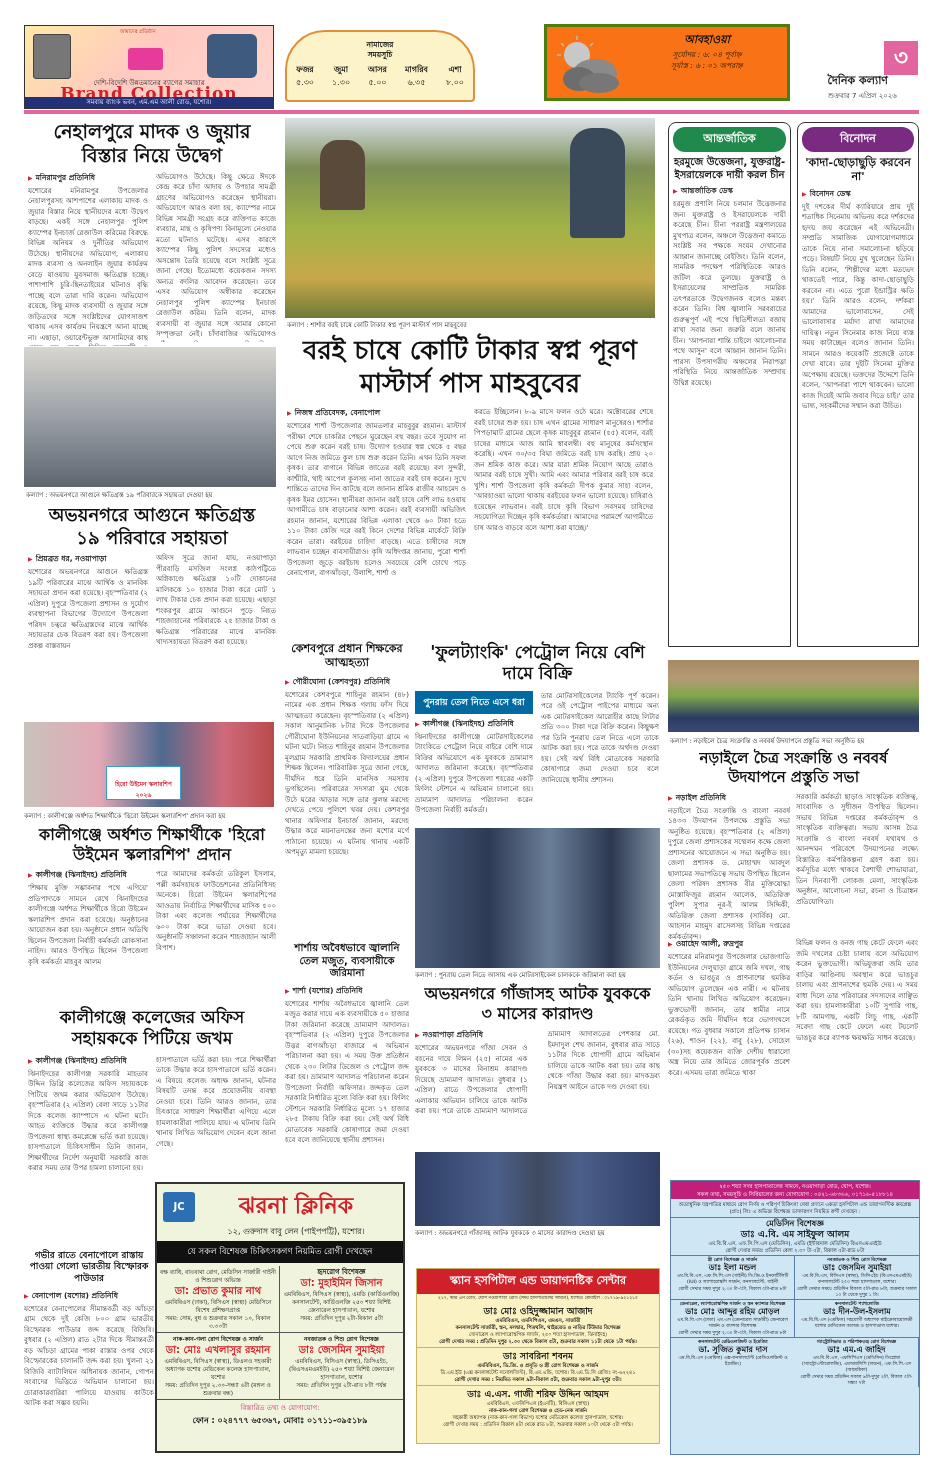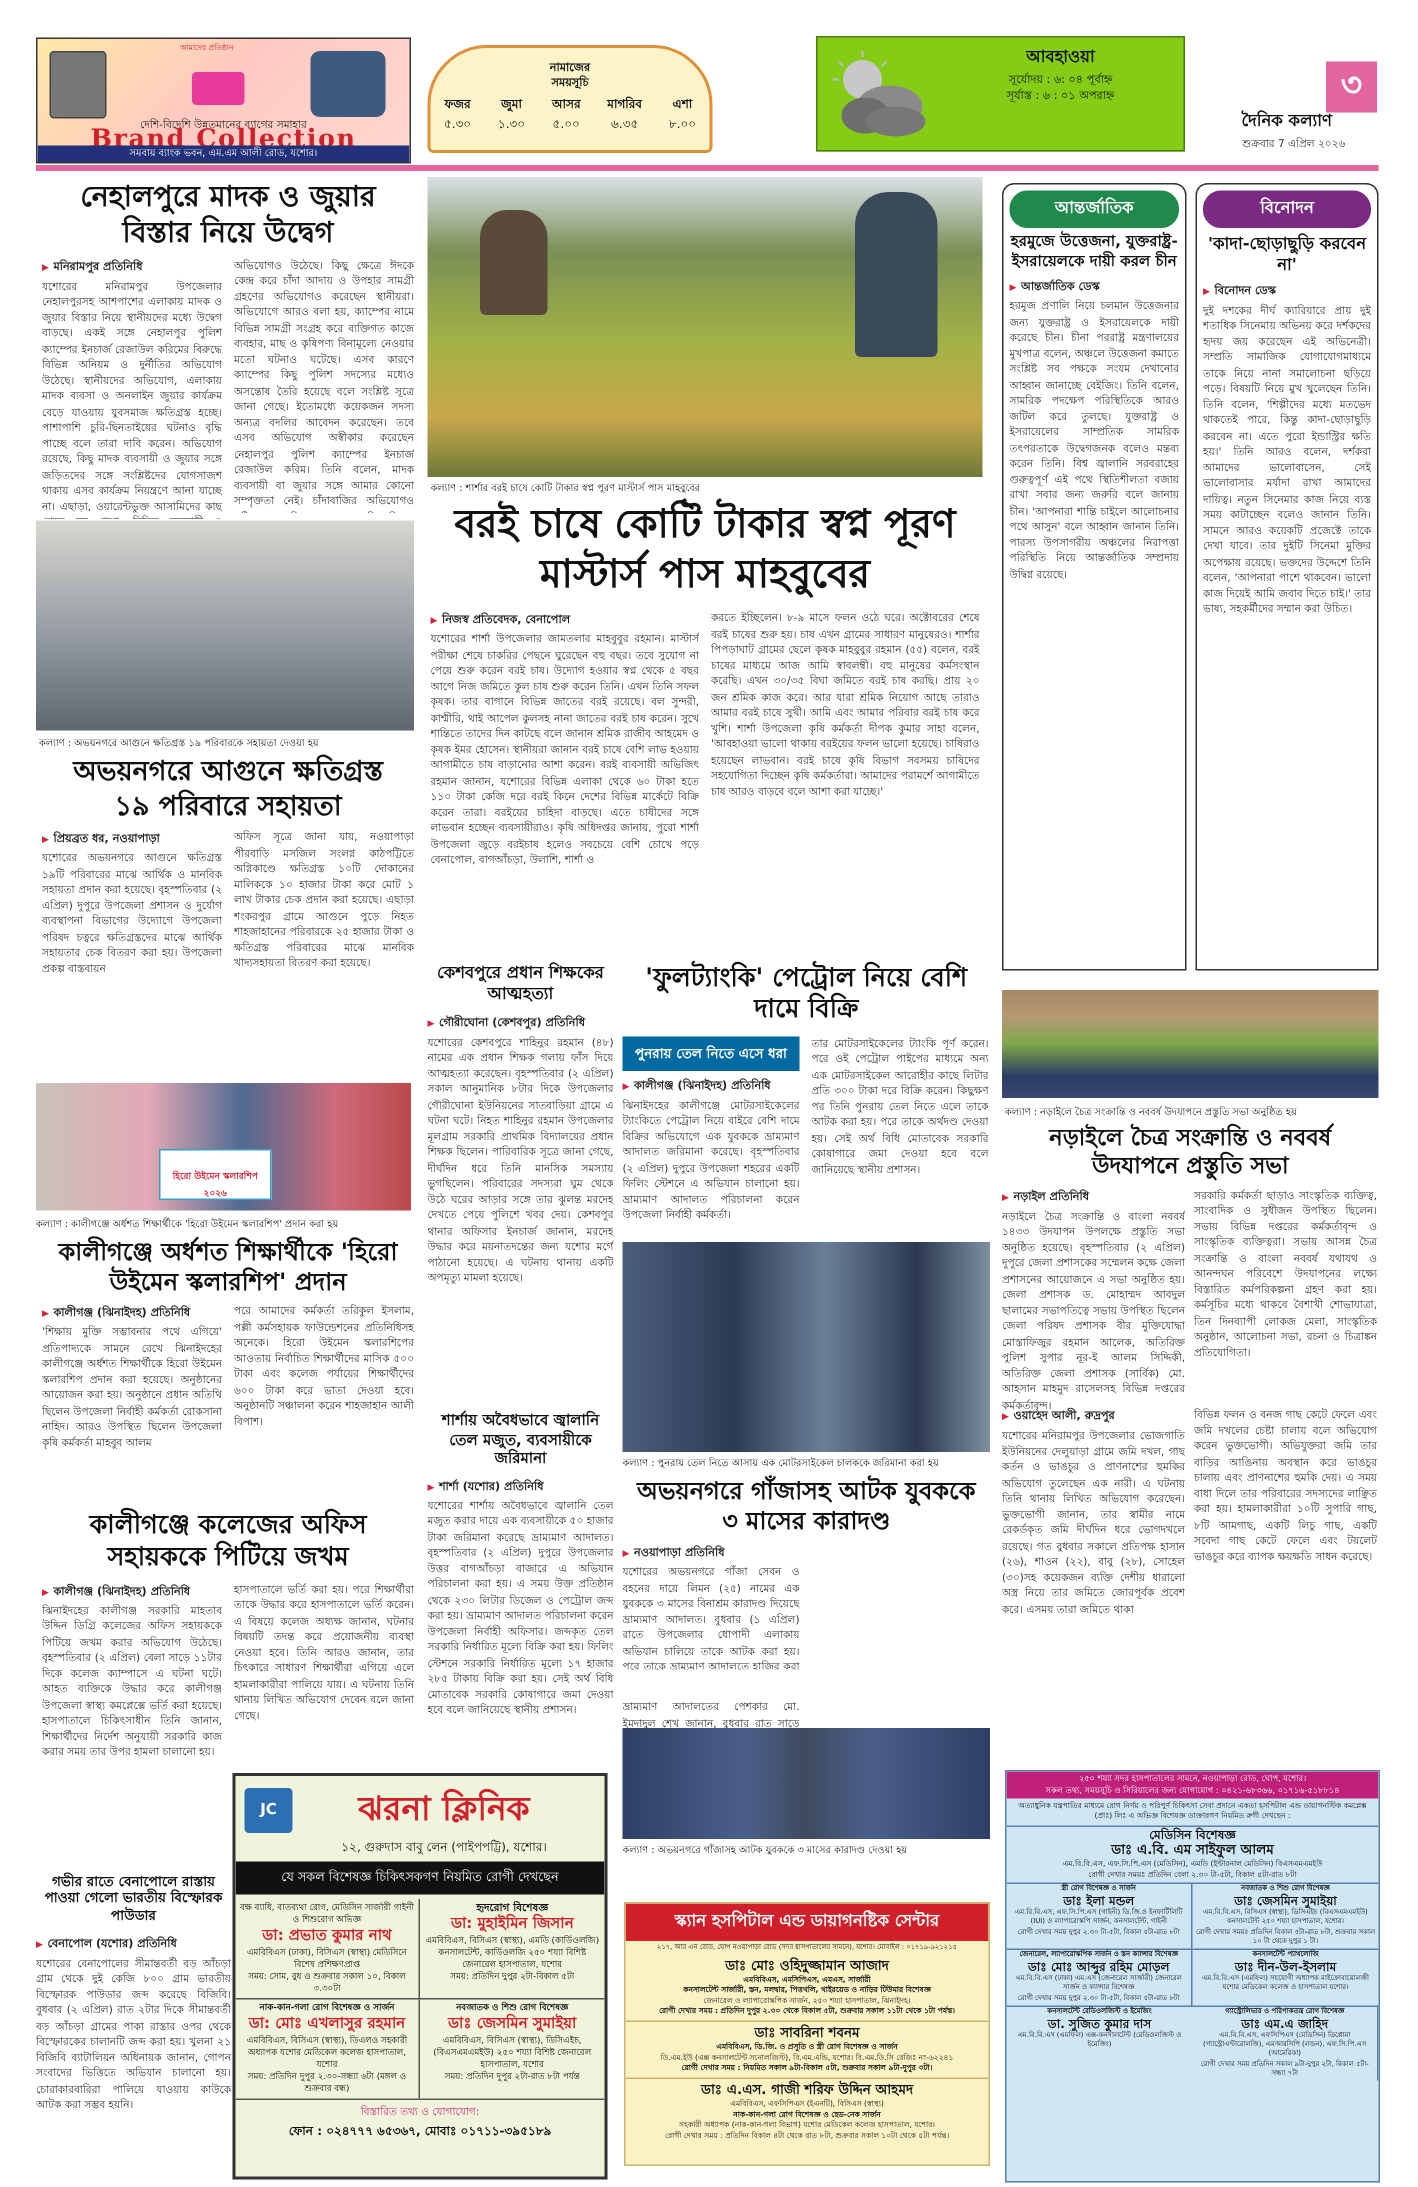--- a/index.html
+++ b/index.html
@@ -49,21 +49,21 @@
         <div>মাগরিব</div>
         <div style="font-weight:normal;">৬.৩৫</div>
       </div>
     <div style="text-align:center;">
         <div>এশা</div>
         <div style="font-weight:normal;">৮.০০</div>
       </div>
   </div>
 </div>
 
-<div class="abs" style="left:544px;top:24px;width:246px;height:77px;background:#84cc16;border:1px solid #4d7c0f;">
+<div class="abs" style="left:544px;top:24px;width:246px;height:77px;background:#f97316;border:3px solid #4d7c0f;font-style:italic;">
   <div style="position:absolute;left:8px;top:8px;width:70px;height:62px;">
     <svg width="70" height="62" viewBox="0 0 70 62">
       <circle cx="22" cy="20" r="13" fill="#c8c8c8"></circle>
       <g stroke="#bbb" stroke-width="1.5">
           <line x1="22" y1="1" x2="22" y2="5"></line>
           <line x1="6" y1="8" x2="9" y2="11"></line>
           <line x1="38" y1="8" x2="35" y2="11"></line>
           <line x1="2" y1="20" x2="6" y2="20"></line>
         </g>
       <ellipse cx="40" cy="38" rx="22" ry="14" fill="#8a8a8a"></ellipse>
@@ -175,21 +175,21 @@
 <div class="abs caption" style="left:415px;top:970px;width:245px;">কল্যাণ : পুনরায় তেল নিতে আসায় এক মোটরসাইকেল চালককে জরিমানা করা হয়</div>
 
 <div class="abs" style="left:285px;top:940px;width:124px;height:200px;">
   <div class="hl" style="font-size:10px;padding:2px;">শার্শায় অবৈধভাবে জ্বালানি তেল মজুত, ব্যবসায়ীকে জরিমানা</div>
   <div class="byline" style="margin-top:3px;">শার্শা (যশোর) প্রতিনিধি</div>
   <div class="txt" style="height:150px;">যশোরের শার্শায় অবৈধভাবে জ্বালানি তেল মজুত করার দায়ে এক ব্যবসায়ীকে ৫০ হাজার টাকা জরিমানা করেছে ভ্রাম্যমাণ আদালত। বৃহস্পতিবার (২ এপ্রিল) দুপুরে উপজেলার উত্তর বাগআঁচড়া বাজারে এ অভিযান পরিচালনা করা হয়। এ সময় উক্ত প্রতিষ্ঠান থেকে ২৩০ লিটার ডিজেল ও পেট্রোল জব্দ করা হয়। ভ্রাম্যমাণ আদালত পরিচালনা করেন উপজেলা নির্বাহী অফিসার। জব্দকৃত তেল সরকারি নির্ধারিত মূল্যে বিক্রি করা হয়। ফিলিং স্টেশনে সরকারি নির্ধারিত মূল্যে ১৭ হাজার ২৮৫ টাকায় বিক্রি করা হয়। সেই অর্থ বিধি মোতাবেক সরকারি কোষাগারে জমা দেওয়া হবে বলে জানিয়েছে স্থানীয় প্রশাসন।</div>
 </div>
 
 <div class="abs" style="left:415px;top:982px;width:245px;height:130px;">
   <div class="hl" style="font-size:16px;padding:2px 6px;">অভয়নগরে গাঁজাসহ আটক যুবককে ৩ মাসের কারাদণ্ড</div>
-  <div style="display:flex;gap:20px;padding:3px 0;flex-direction:column;">
+  <div style="display:flex;gap:20px;padding:3px 0;">
     <div style="width:118px;">
       <div class="byline">নওয়াপাড়া প্রতিনিধি</div>
       <div class="txt" style="height:70px;">যশোরের অভয়নগরে গাঁজা সেবন ও বহনের দায়ে লিমন (২৫) নামের এক যুবককে ৩ মাসের বিনাশ্রম কারাদণ্ড দিয়েছে ভ্রাম্যমাণ আদালত। বুধবার (১ এপ্রিল) রাতে উপজেলার ধোপাদী এলাকায় অভিযান চালিয়ে তাকে আটক করা হয়। পরে তাকে ভ্রাম্যমাণ আদালতে হাজির করা হলে এ দণ্ড দেওয়া হয়।</div>
     </div>
     <div class="txt" style="width:118px;height:80px;">ভ্রাম্যমাণ আদালতের পেশকার মো. ইমদাদুল শেখ জানান, বুধবার রাত সাড়ে ১১টার দিকে ধোপাদী গ্রামে অভিযান চালিয়ে তাকে আটক করা হয়। তার কাছ থেকে গাঁজা উদ্ধার করা হয়। মাদকদ্রব্য নিয়ন্ত্রণ আইনে তাকে দণ্ড দেওয়া হয়।</div>
   </div>
 </div>
 <div class="abs photo" style="left:415px;top:1152px;width:245px;height:74px;background:linear-gradient(90deg,#2f3f66,#4b5f8a 33%,#3e4a5e 50%,#4b5f8a 67%,#2f3f66);"></div>
 <div class="abs caption" style="left:415px;top:1228px;width:245px;">কল্যাণ : অভয়নগরে গাঁজাসহ আটক যুবককে ৩ মাসের কারাদণ্ড দেওয়া হয়</div>
 

